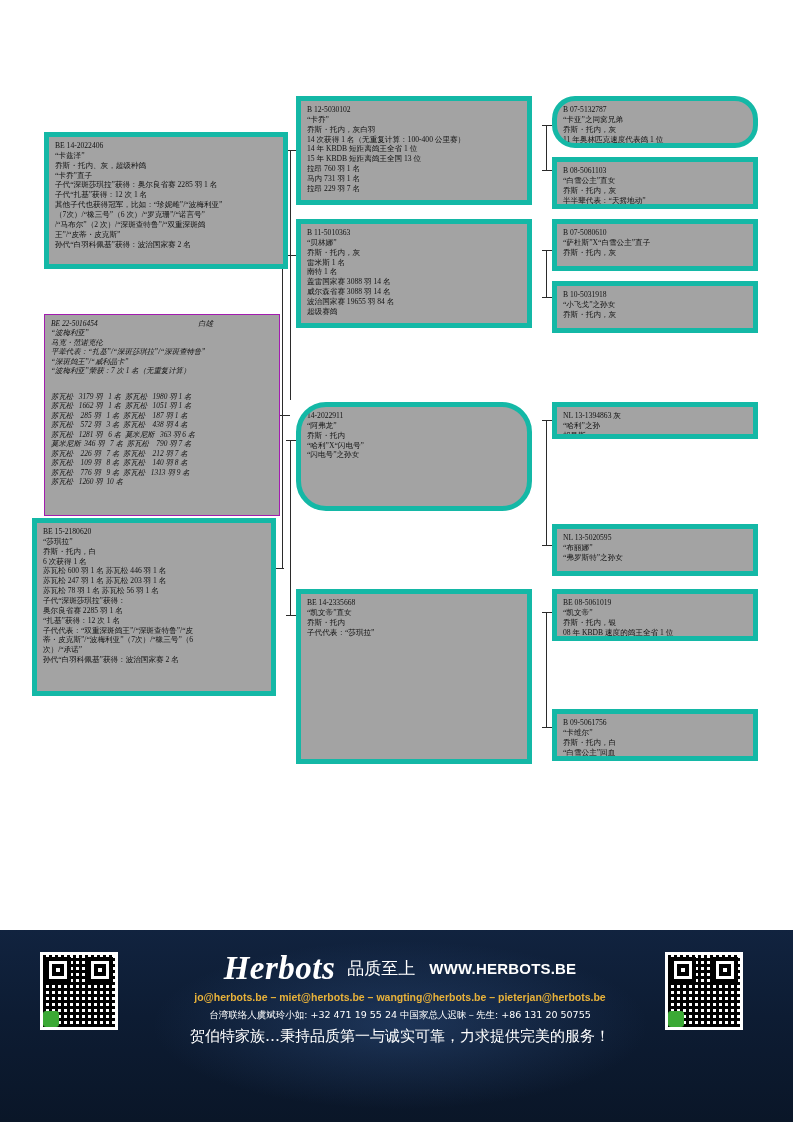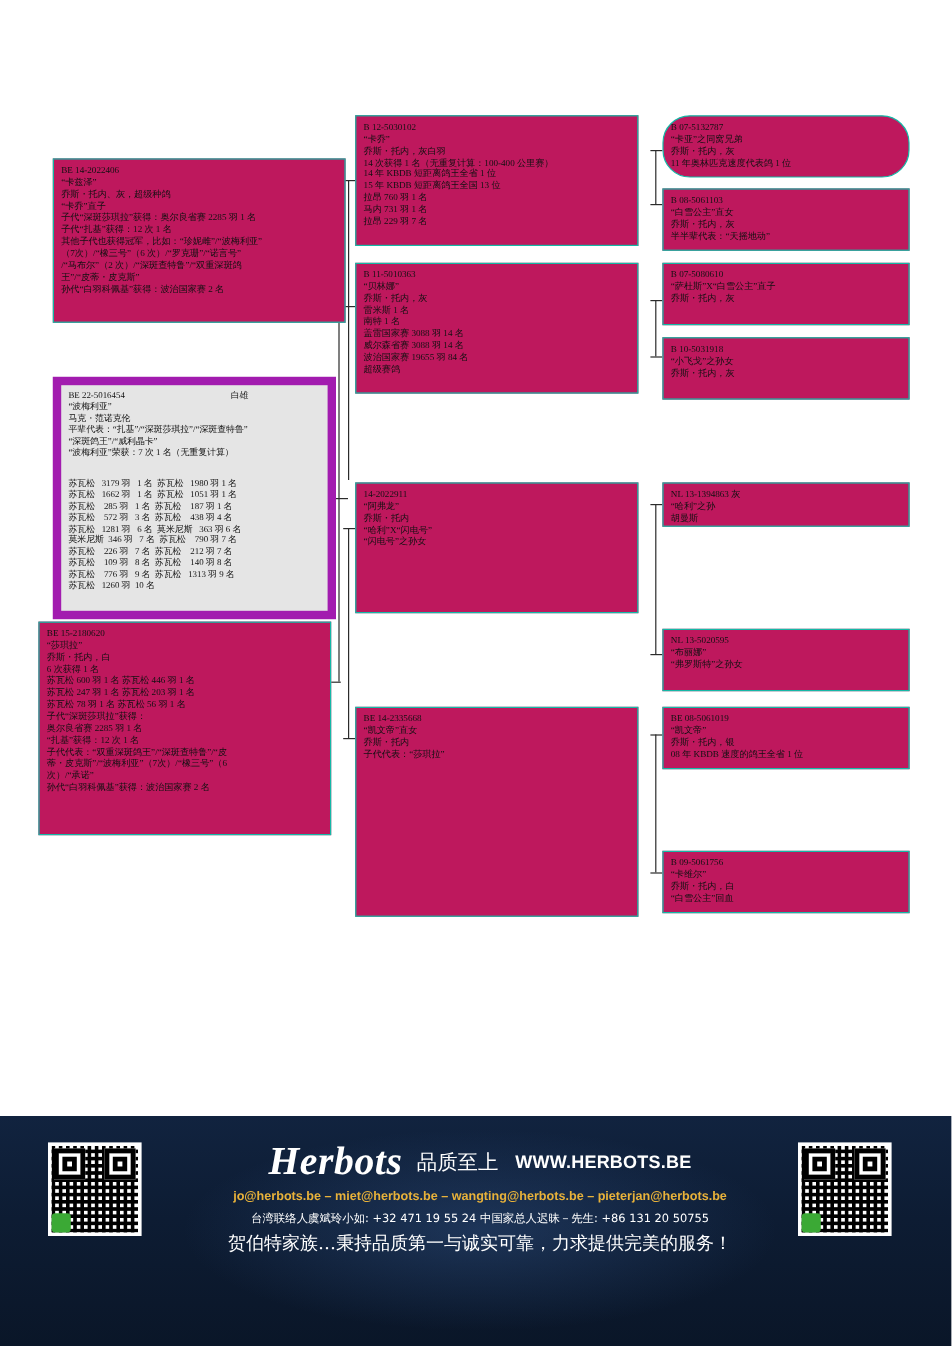--- a/index.html
+++ b/index.html
@@ -23,40 +23,41 @@
   }
   .pedigree {
     position: absolute;
     left: 0; top: 0;
     width: 793px;
     height: 930px;
   }
   .card {
     position: absolute;
     box-sizing: border-box;
-    border: 1px solid #14b8a6;
-    background: #be185d;
+    border: 5px solid #14b8a6;
+    background: #a3a3a3;
     padding: 4px 6px 4px 6px;
     font-size: 7.6px;
     line-height: 1.30;
     overflow: hidden;
   }
   .card .ring {
     font-family: "Liberation Serif", serif;
     white-space: nowrap;
   }
   .card .ln {
     white-space: nowrap;
   }
   
   .card.subject {
-    background: #e5e5e5;
-    border: 7px solid #a21caf;
+    background: #a3a3a3;
+    border: 1px solid #a21caf;
     font-size: 7.4px;
     line-height: 1.28;
+    font-style: italic;
   }
   .card.subject .hdr {
     display: flex;
     justify-content: space-between;
   }
   .card.subject .hdr .sex {
     padding-right: 60px;
   }
   .card.subject .tbl {
     margin-top: 16px;
@@ -288,21 +289,21 @@
       <div class="ln">“贝林娜”</div>
       <div class="ln">乔斯・托内，灰</div>
       <div class="ln">雷米斯 1 名</div>
       <div class="ln">南特 1 名</div>
       <div class="ln">盖雷国家赛 3088 羽 14 名</div>
       <div class="ln">威尔森省赛 3088 羽 14 名</div>
       <div class="ln">波治国家赛 19655 羽 84 名</div>
       <div class="ln">超级赛鸽</div>
     </div>
 
-    <div class="card" style="left:296px; top:402px; width:236px; height:109px;">
+    <div class="card" style="left:296px; top:402px; width:236px; height:109px;border-radius:30px;">
       <div class="ring ln">14-2022911</div>
       <div class="ln">“阿弗龙”</div>
       <div class="ln">乔斯・托内</div>
       <div class="ln">“哈利”X“闪电号”</div>
       <div class="ln">“闪电号”之孙女</div>
     </div>
 
     <div class="card" style="left:296px; top:589px; width:236px; height:175px;">
       <div class="ring ln">BE 14-2335668</div>
       <div class="ln">“凯文帝”直女</div>

